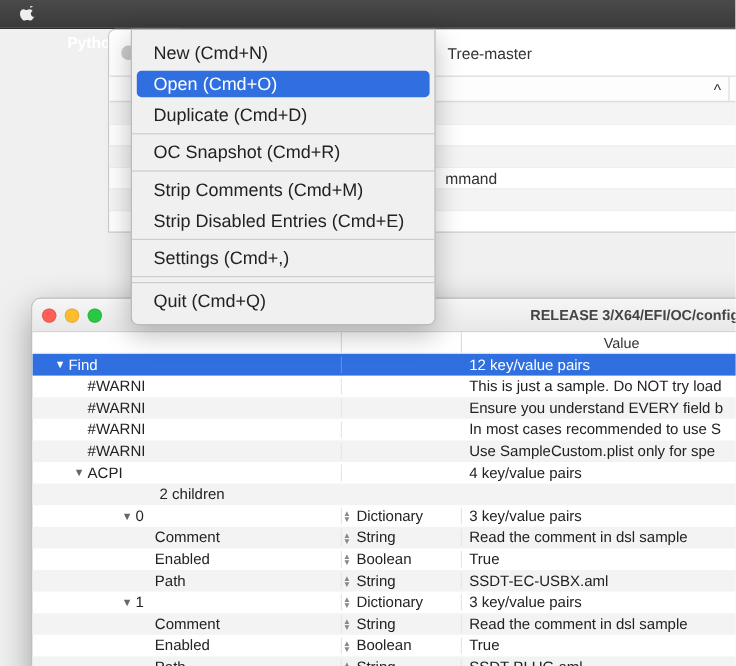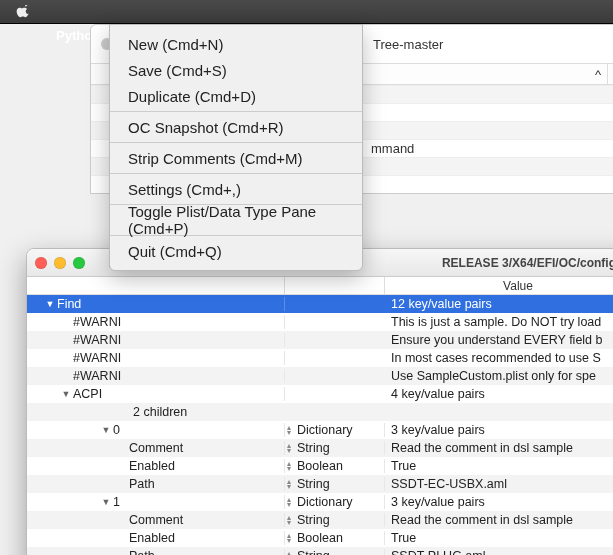--- a/index.html
+++ b/index.html
@@ -127,30 +127,30 @@
             <div class="bc1" style="padding-left: 270px;"></div>
             <div class="bc2">2(</div>
           </div>
         </div>
       </div>
   </div>
 </div>
 
 <div class="dropdown" id="file-dropdown">
     <div class="mi">New (Cmd+N)</div>
-    <div class="mi">Save (Cmd+S)</div>
+    <div class="mi hl">Open (Cmd+O)</div>
     <div class="mi">Duplicate (Cmd+D)</div>
     <div class="sep"></div>
     <div class="mi">OC Snapshot (Cmd+R)</div>
     <div class="sep"></div>
     <div class="mi">Strip Comments (Cmd+M)</div>
+    <div class="mi">Strip Disabled Entries (Cmd+E)</div>
     <div class="sep"></div>
     <div class="mi">Settings (Cmd+,)</div>
     <div class="sep"></div>
-    <div class="mi">Toggle Plist/Data Type Pane (Cmd+P)</div>
     <div class="sep"></div>
     <div class="mi">Quit (Cmd+Q)</div>
   </div>
 
 <div class="plist-win">
   <div class="plist-title">
     <div class="traffic">
       <span class="tr r"></span>
       <span class="tr y"></span>
       <span class="tr g"></span>

